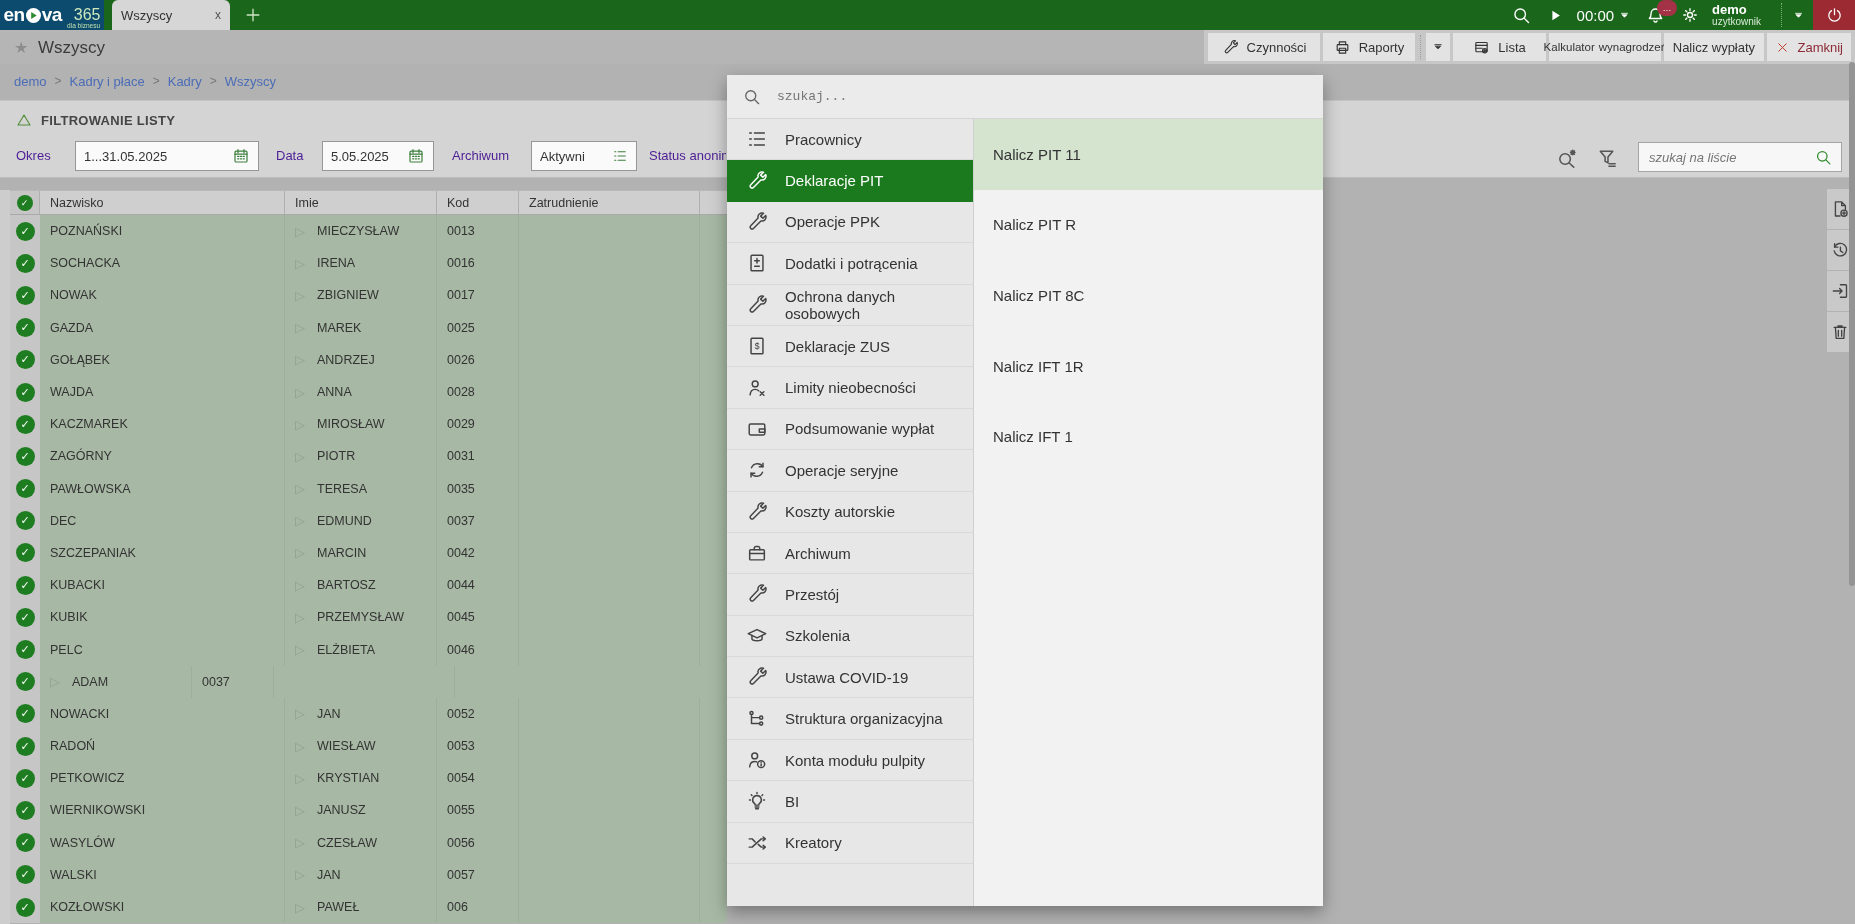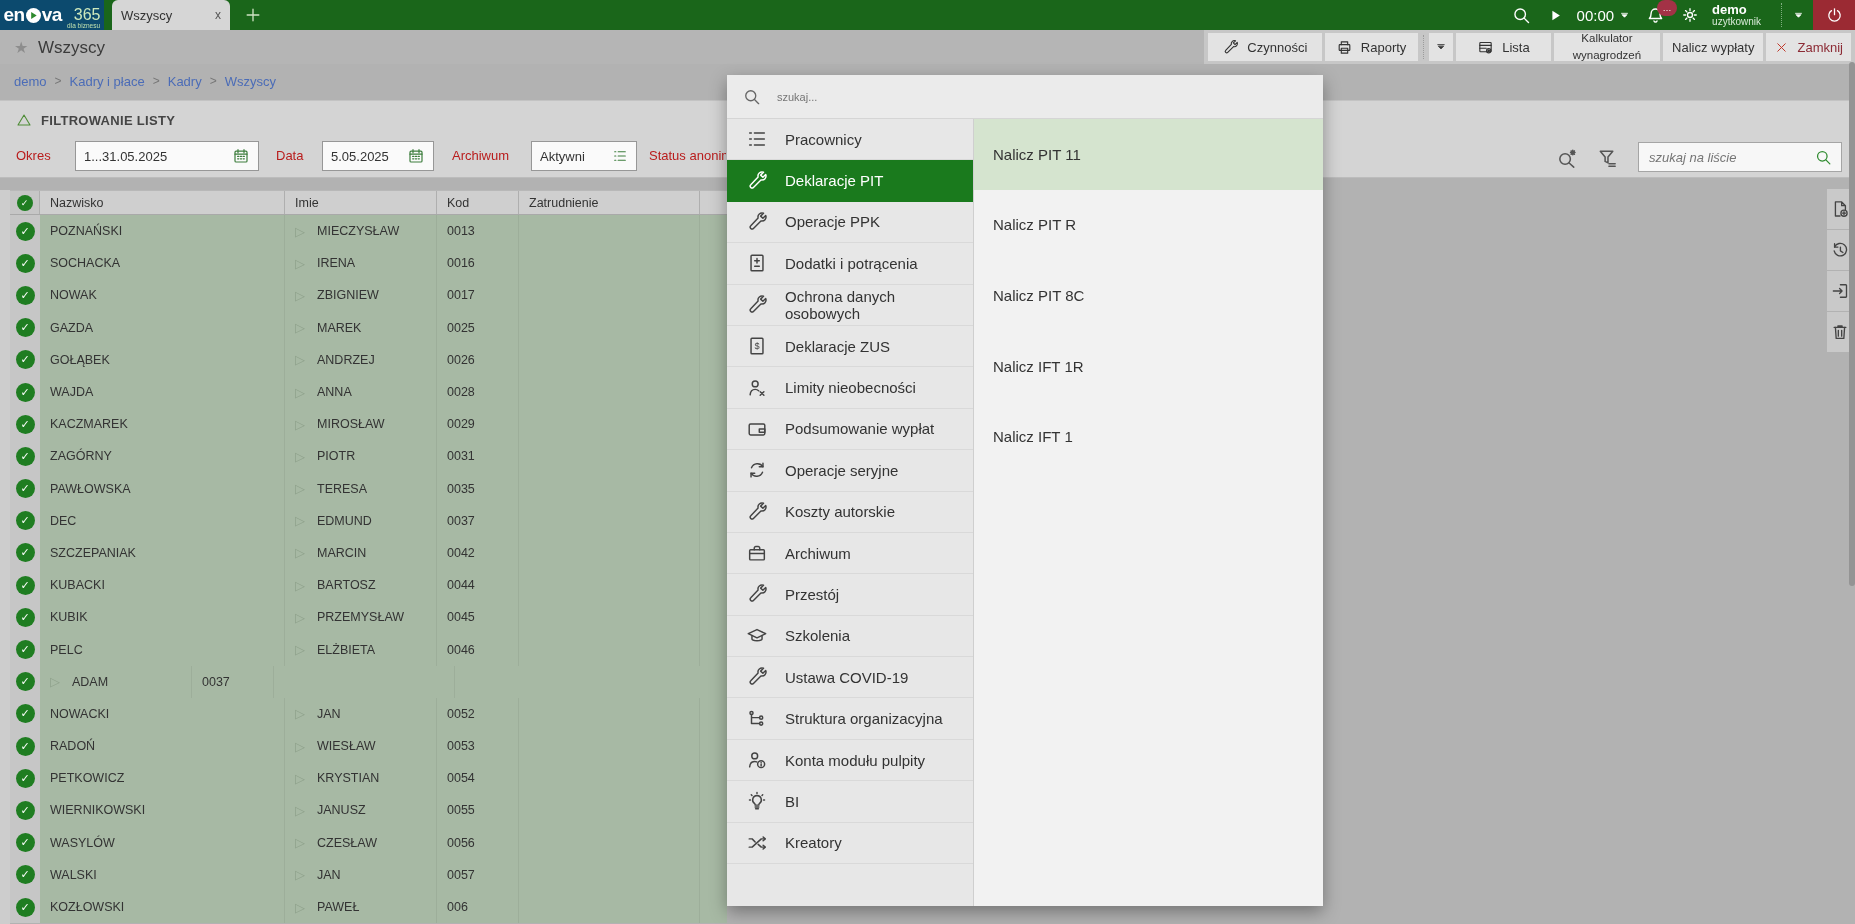--- a/index.html
+++ b/index.html
@@ -28,32 +28,32 @@
   .userblk .n{font-size:13px;font-weight:bold}
   .userblk .r{font-size:10px;color:#d8ead8}
   .dotsep{height:24px;border-left:1px dotted #7fae7f;margin:0 10px}
   .power{width:42px;height:30px;background:#9b2a33;display:flex;align-items:center;justify-content:center;margin-left:8px;color:#fff}
   
   .actionbar{position:absolute;left:0;top:30px;width:100%;height:34px;background:#b5b5b5}
   .star{position:absolute;left:14px;top:38px;font-size:16px;color:#8d8d8d}
   .ptitle{position:absolute;left:38px;top:38px;font-size:17px;color:#3b3b3b;font-weight:500}
   .toolbar{position:absolute;left:1204px;top:30px;right:0;height:34px;background:#c7c7c7;display:flex;align-items:center;gap:3px;padding:0 4px;box-sizing:border-box}
   .tbtn{height:28px;background:#e3e3e3;border:none;display:flex;align-items:center;justify-content:center;gap:8px;font-size:13px;color:#333;padding:0 8px;box-sizing:border-box;cursor:pointer;font-family:inherit}
-  .tbtn.two{font-size:11.5px;line-height:1.12;text-align:left;flex-direction:column;gap:4px}
+  .tbtn.two{font-size:11.5px;line-height:1.12;text-align:left;gap:4px}
   .tbtn .red{color:#8c2b35}
   .tsep{height:24px;border-left:1px dotted #9b9b9b;margin:0 2px}
   
   .breadcrumb{position:absolute;left:14px;top:64px;height:34px;display:flex;align-items:center;gap:8px;font-size:13px}
   .bc{color:#4b6cb7;cursor:pointer}
   .bcsep{color:#777;font-size:12px}
   
   .filterband{position:absolute;left:0;top:100px;width:100%;height:78px;background:#d4d4d4;border-top:1px solid #c3c3c3;border-bottom:1px solid #bcbcbc;box-sizing:border-box}
   .fhead{position:absolute;left:16px;top:11px;display:flex;align-items:center;gap:9px;font-size:13px;font-weight:bold;color:#454545;letter-spacing:.3px}
   .fhead .wt{color:#4e8c36}
-  .flabel{position:absolute;top:47px;font-size:13px;color:#b91c1c;white-space:nowrap}
+  .flabel{position:absolute;top:47px;font-size:13px;color:#4c1d95;white-space:nowrap}
   .finput{position:absolute;top:40px;height:30px;background:#fafafa;border:1px solid #979797;display:flex;align-items:center;padding:0 8px;font-size:13px;color:#333;box-sizing:border-box}
   .finput .gic{margin-left:auto;color:#3c7d3c}
   .clip{overflow:hidden}
   .q1{position:absolute;left:1556px;top:46px;color:#555}
   .q2{position:absolute;left:1596px;top:46px;color:#555}
   .fsearch{position:absolute;left:1638px;top:41px;width:204px;height:30px;background:#f7f7f7;border:1px solid #a5a5a5;display:flex;align-items:center;padding:0 8px;box-sizing:border-box}
   .fsearch input{border:none;outline:none;background:transparent;font-style:italic;font-size:13px;color:#555;width:160px;font-family:inherit}
   .fsearch .gm{margin-left:auto;color:#2f8b2f}
   
   .lgutter{position:absolute;left:0;top:190px;width:10px;height:734px;background:#cdcdcd}
@@ -69,21 +69,21 @@
   .gcell{background:#a7b9a4;display:flex;align-items:center;font-size:12.5px;color:#333;border-right:1px solid rgba(0,0,0,.06);box-sizing:border-box;padding-left:10px}
   .tri{color:#8fa28c;font-size:13px;margin-right:12px}
   
   .rstrip{position:absolute;left:1826px;top:188px;width:26px;background:#c9c9c9;border:1px solid #b2b2b2;border-right:none;box-sizing:border-box}
   .rcell{height:40px;display:flex;align-items:center;justify-content:center;color:#444;border-bottom:1px solid #b2b2b2;cursor:pointer}
   .rcell:last-child{border-bottom:none}
   .vscroll{position:absolute;right:0;top:62px;width:6px;height:524px;background:#949494;border-radius:3px}
   
   .menu{position:absolute;left:727px;top:75px;width:596px;height:831px;box-shadow:0 6px 16px rgba(0,0,0,.35);display:flex;flex-direction:column;background:#e7e7e7}
   .msearch{height:43px;flex:0 0 43px;background:#ebebeb;border-bottom:1px solid #d5d5d5;display:flex;align-items:center;gap:13px;padding:0 15px;color:#777}
-  .msearch input{border:none;outline:none;background:transparent;font-size:11px;color:#0c4a6e;width:300px;font-family:Liberation Sans, sans-serif}
+  .msearch input{border:none;outline:none;background:transparent;font-size:13px;color:#0c4a6e;width:300px;font-family:Liberation Mono, monospace}
   .mbody{flex:1;display:flex;min-height:0}
   .mlist{width:247px;flex:0 0 247px;background:#e7e7e7;border-right:1px solid #cfcfcf;display:flex;flex-direction:column;box-sizing:border-box}
   .mitem{height:41.4px;flex:0 0 41.4px;display:flex;align-items:center;gap:17px;padding-left:19px;font-size:15px;color:#333;border-bottom:1px solid #d9d9d9;box-sizing:border-box;cursor:pointer}
   .mitem svg{color:#444;flex:0 0 auto}
   .mitem.selected{background:#1a7a1d;color:#fff;border-bottom-color:#1a7a1d}
   .mitem.selected svg{color:#fff}
   .msub{flex:1;background:#f2f2f2;display:flex;flex-direction:column}
   .sitem{height:46.6px;flex:0 0 46.6px;display:flex;align-items:center;padding:12px 19px;font-size:15px;color:#333;cursor:pointer}
   .sitem.highlighted{background:#d5e4cf}
 </style>

